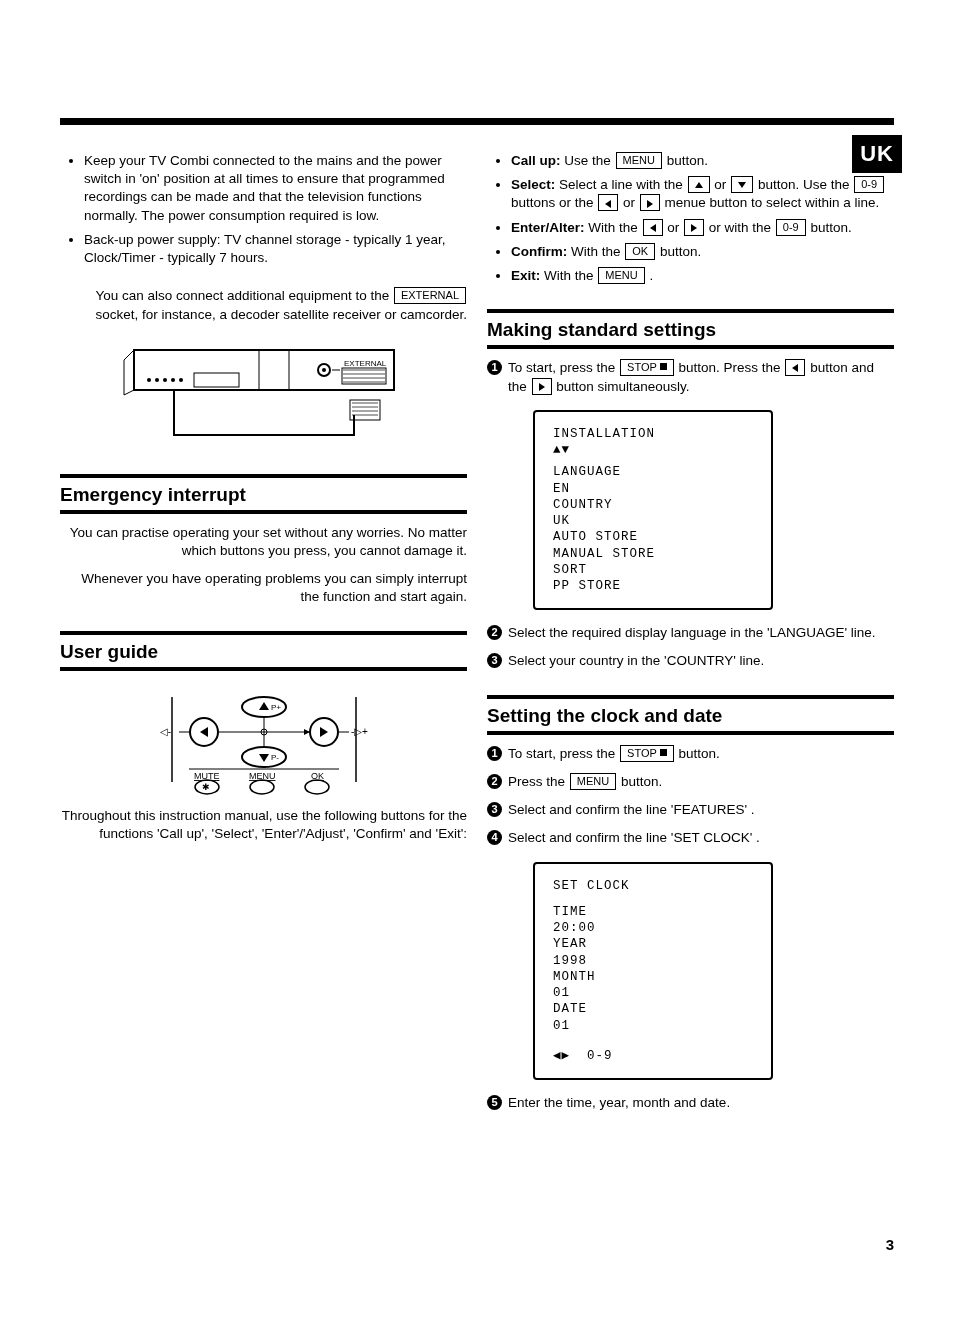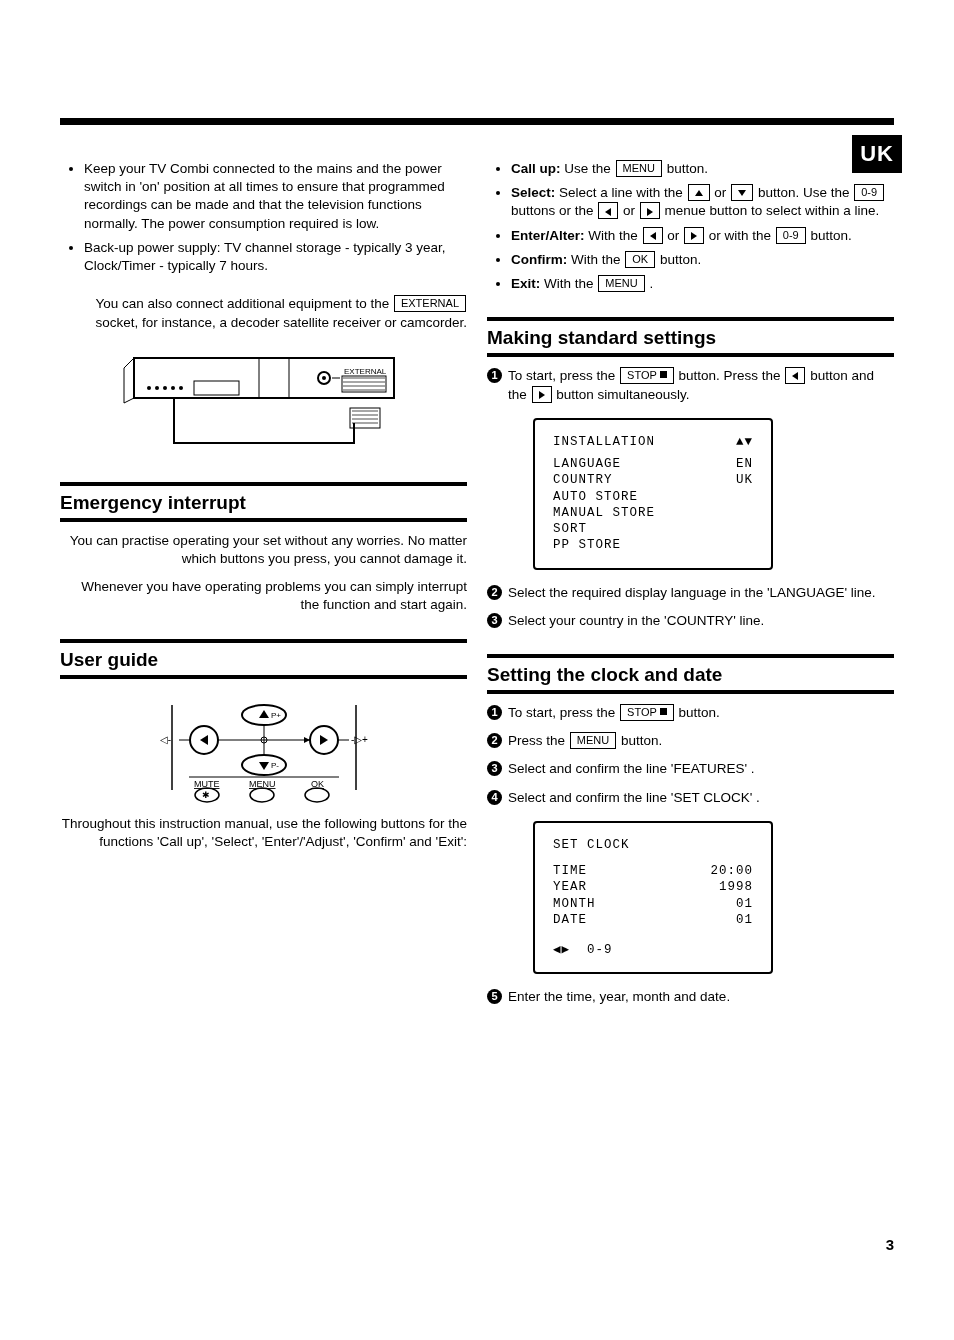--- a/index.html
+++ b/index.html
@@ -32,21 +32,21 @@
     background: #000;
     color: #fff;
     font-weight: bold;
     font-size: 22px;
     padding: 6px 8px;
     letter-spacing: 1px;
   }
   .columns {
     display: flex;
     gap: 20px;
-    margin-top: 40px;
+    margin-top: 32px;
   }
   .col {
     flex: 1;
     min-width: 0;
   }
   ul.bullets {
     list-style: disc;
     padding-left: 24px;
     margin: 0 0 20px 0;
   }
@@ -112,21 +112,21 @@
     border: 2px solid #000;
     border-radius: 4px;
     padding: 14px 18px;
     font-family: "Courier New", monospace;
     font-size: 12.5px;
     letter-spacing: 1px;
     width: 200px;
     margin: 14px auto 14px 46px;
     line-height: 1.3;
   }
-  .osd-row { display: flex; justify-content: space-between; }
+  .osd-row { display: flex; justify-content: space-between; flex-direction: column; }
   .page-num {
     position: absolute;
     bottom: 60px;
     right: 60px;
     font-weight: bold;
     font-size: 15px;
   }
   .diagram {
     display: block;
     margin: 16px auto 10px auto;
@@ -138,21 +138,21 @@
 
 <div class="page">
   <div class="topbar"></div>
   <div class="uk-tab">UK</div>
 
   <div class="columns">
 
     <div class="col">
       <ul class="bullets">
         <li>Keep your TV Combi connected to the mains and the power switch in 'on' position at all times to ensure that programmed recordings can be made and that the television functions normally. The power consumption required is low.</li>
-        <li>Back-up power supply: TV channel storage - typically 3 year, Clock/Timer - typically 7 hours.</li>
+        <li>Back-up power supply: TV channel storage - typically 1 year, Clock/Timer - typically 7 hours.</li>
       </ul>
 
       <p>
         <span>You can also connect additional equipment to the </span><span class="btn-frame">EXTERNAL</span><span> socket, for instance, a decoder satellite receiver or camcorder.</span>
       </p>
 
       <svg class="diagram" width="300" height="110" viewBox="0 0 300 110">
         <rect x="20" y="10" width="260" height="40" fill="none" stroke="#000" stroke-width="2"></rect>
         <line x1="20" y1="10" x2="10" y2="20" stroke="#000"></line>
         <line x1="10" y1="20" x2="10" y2="55" stroke="#000"></line>

